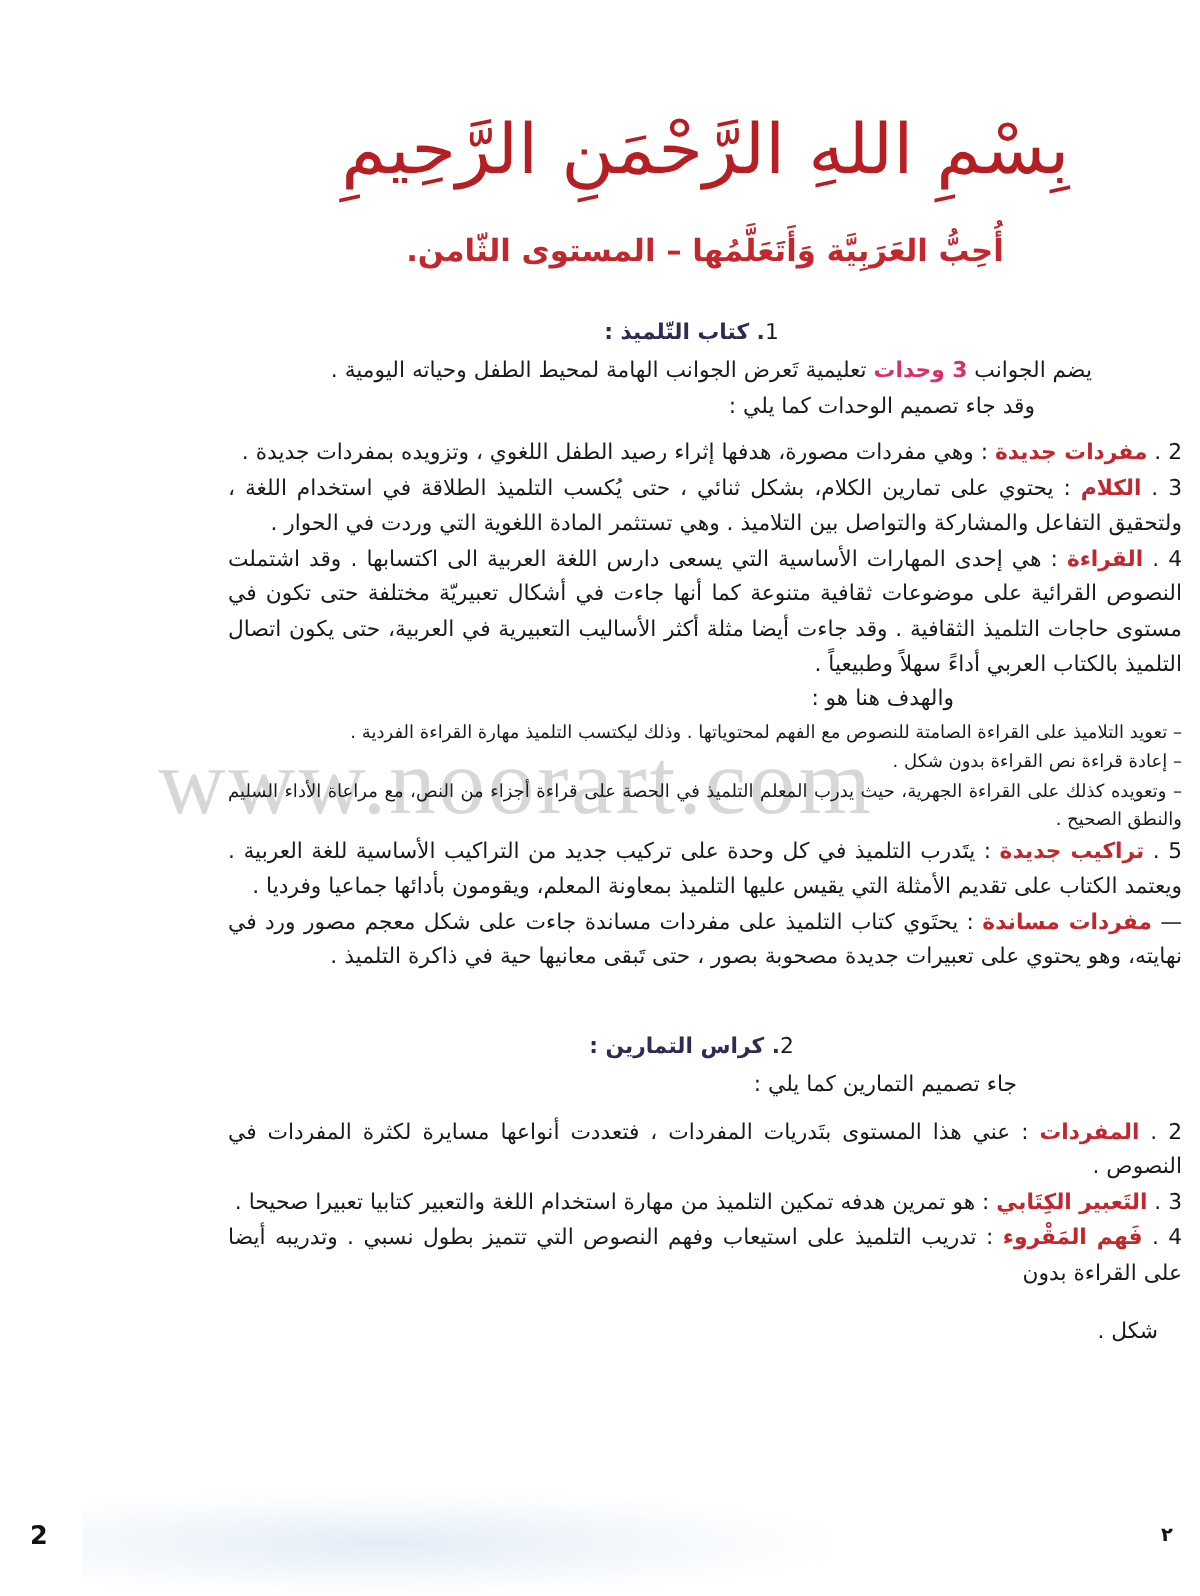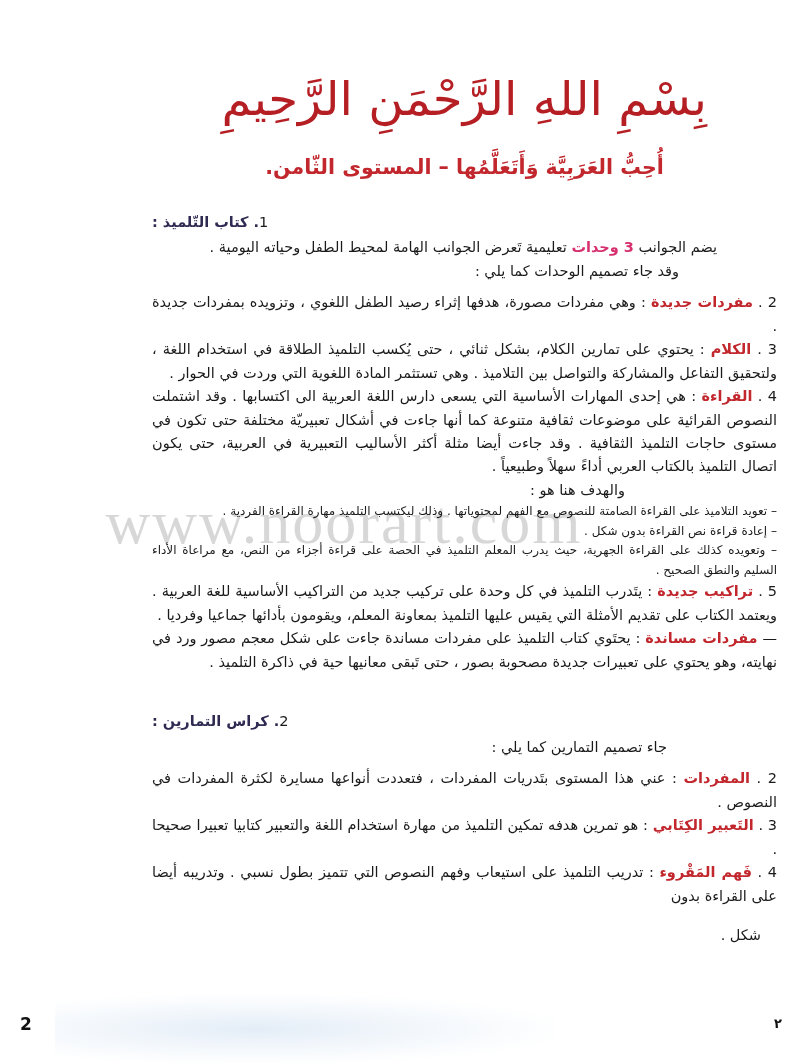--- a/index.html
+++ b/index.html
@@ -50,21 +50,21 @@
     height: 68px;
     background: radial-gradient(ellipse at 40% 50%, rgba(205,222,240,.55) 0%, rgba(222,234,246,.30) 45%, rgba(255,255,255,0) 75%);
     pointer-events: none;
     z-index: 0;
   }
 
   
   #content {
     position: relative;
     z-index: 2;
-    padding: 0 23px 0 28px;
+    padding: 0 12px 0 28px;
     box-sizing: border-box;
     width: 676px;
   }
 
   
   #basmala {
     text-align: center;
     padding-top: 74px;
     height: 100px;
     box-sizing: border-box;
@@ -90,21 +90,21 @@
     color: #c1272d;
     letter-spacing: 0;
     line-height: 1.3;
   }
 
   
   .sec-heading {
     font-size: 14.5px;
     font-weight: bold;
     color: #2f2a52;
-    text-align: left;
+    text-align: center;
     margin: 0 0 3px 0;
     padding-right: 18px;
     line-height: 1.55;
   }
   .para {
     font-size: 14.5px;
     color: #1a1a1a;
     line-height: 1.62;
     text-align: justify;
     text-align-last: right;

